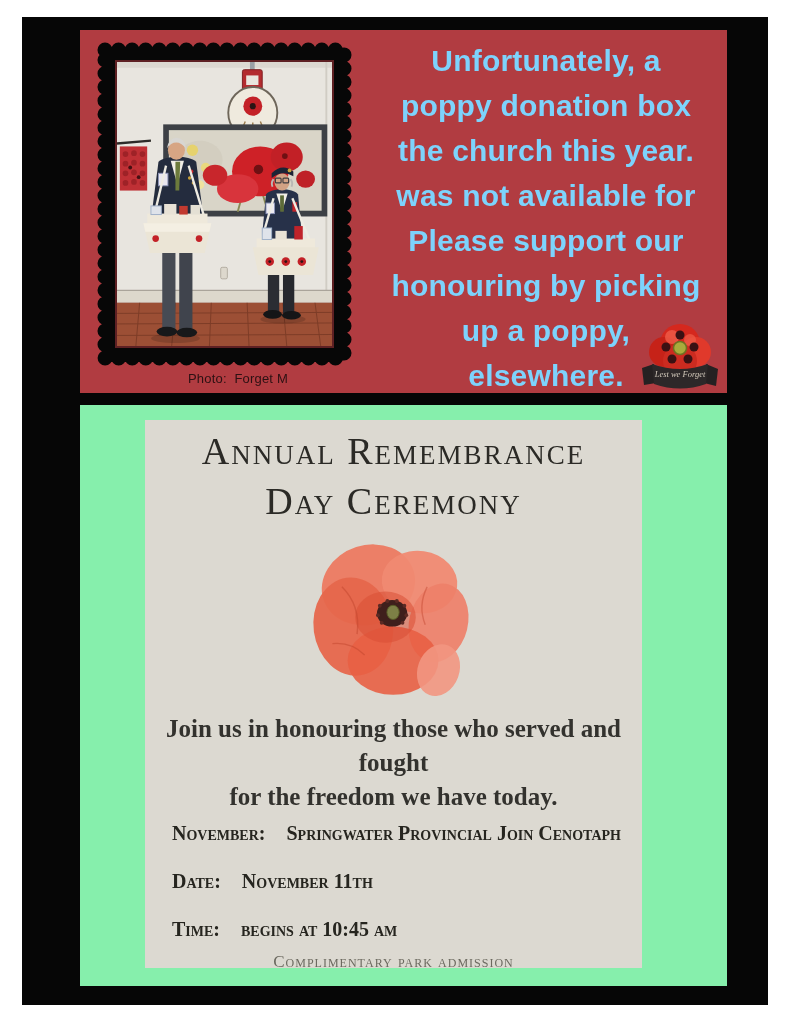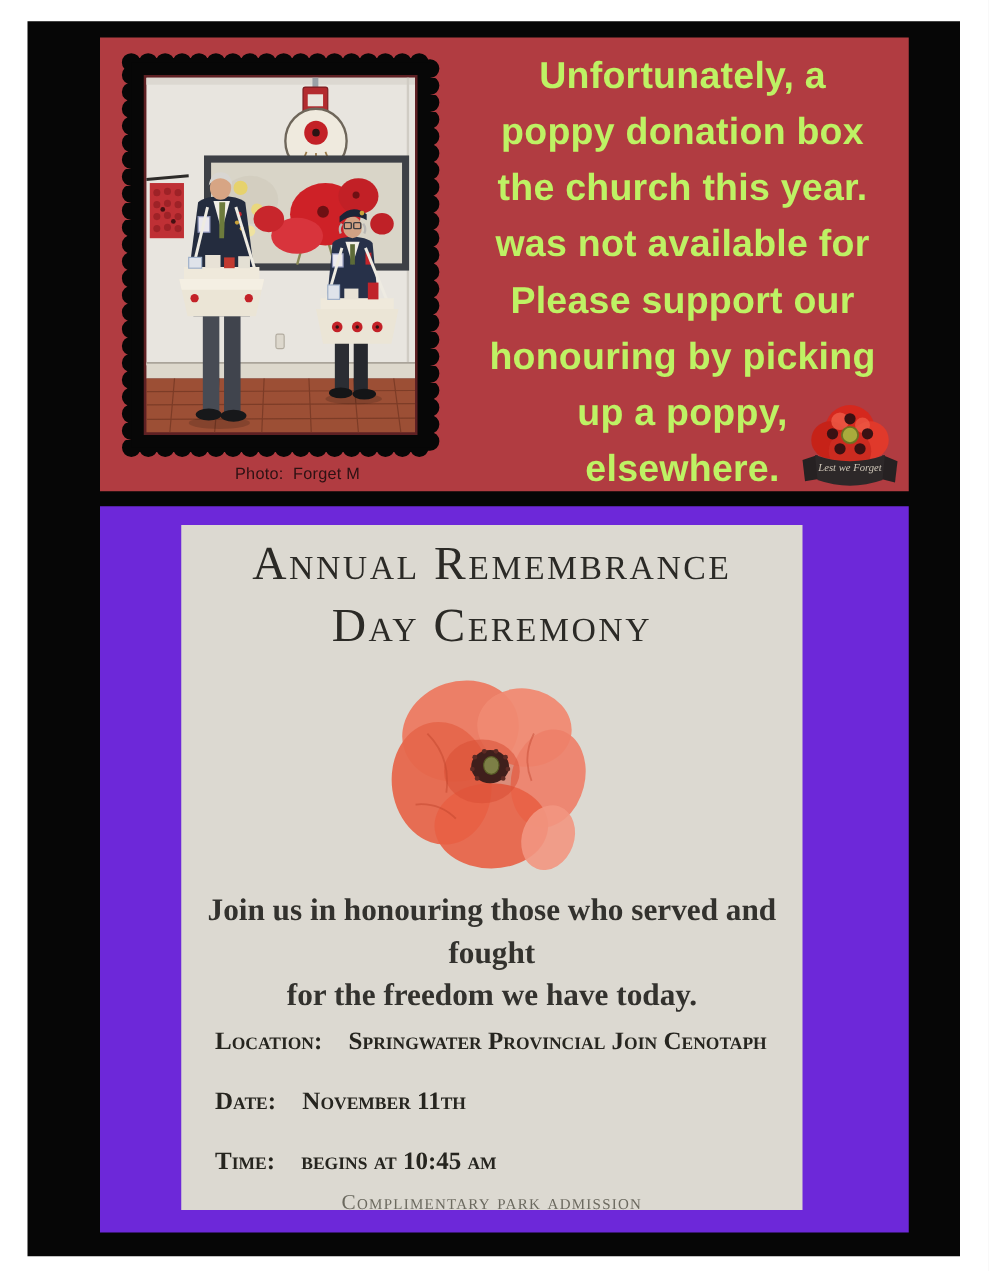--- a/index.html
+++ b/index.html
@@ -5,25 +5,25 @@
   * { margin:0; padding:0; box-sizing:border-box; }
   html,body { width:791px; height:1024px; background:#ffffff; font-family:"Liberation Sans",sans-serif; }
   .page { position:relative; width:791px; height:1024px; background:#ffffff; overflow:hidden; }
   .black-frame { position:absolute; left:22px; top:17px; width:746px; height:988px; background:#060606; }
 
   
   .top-panel { position:absolute; left:58px; top:13px; width:647px; height:363px; background:#b13c41; overflow:hidden; }
   .photo-card { position:absolute; left:13px; top:8px; }
   .photo-caption { position:absolute; left:108px; top:341px; font-size:13px; color:#2d1113; white-space:pre; letter-spacing:.2px; }
   .message { position:absolute; left:285px; top:8px; width:362px; text-align:center;
-             font-weight:700; font-size:30px; line-height:45px; color:#bef264; letter-spacing:.2px; }
+             font-weight:700; font-size:30px; line-height:45px; color:#7dd3fc; letter-spacing:.2px; }
   .poppy-badge { position:absolute; right:6px; bottom:2px; }
 
   
-  .bottom-panel { position:absolute; left:58px; top:388px; width:647px; height:581px; background:#6d28d9; overflow:hidden; }
+  .bottom-panel { position:absolute; left:58px; top:388px; width:647px; height:581px; background:#86efac; overflow:hidden; }
   .flyer { position:absolute; left:65px; top:15px; width:497px; height:548px; background:#dcd9d1;
            text-align:center; padding-top:6px; overflow:hidden; }
   .flyer-title { font-family:"Liberation Serif",serif; font-variant:small-caps; font-weight:400;
                  font-size:38px; line-height:50px; letter-spacing:2px; color:#2b2a26; }
   .flyer-poppy { display:block; margin:4px auto 0; }
   .flyer-intro { margin-top:4px; font-family:"Liberation Serif",serif; font-size:25px; line-height:34px; color:#33322e;font-weight:bold; }
   .flyer-details { margin-top:9px; text-align:left; padding-left:27px; }
   .detail-row { font-family:"Liberation Serif",serif; font-variant:small-caps; font-weight:700;
                 font-size:20px; line-height:20px; margin-bottom:28px; color:#26251f; }
   .detail-row:last-child { margin-bottom:0; }
@@ -248,21 +248,21 @@
           <ellipse cx="104" cy="87" rx="6.5" ry="7.5" fill="#7d7f46" stroke="#565a25" stroke-width="1"></ellipse>
         </svg>
 
         <div class="flyer-intro">
           <div>Join us in honouring those who served and fought</div>
           <div>for the freedom we have today.</div>
         </div>
 
         <div class="flyer-details">
           <div class="detail-row">
-            <span class="detail-label">Location:</span>
+            <span class="detail-label">November:</span>
             <span class="detail-value">Springwater Provincial Join Cenotaph</span>
           </div>
           <div class="detail-row">
             <span class="detail-label">Date:</span>
             <span class="detail-value">November 11th</span>
           </div>
           <div class="detail-row">
             <span class="detail-label">Time:</span>
             <span class="detail-value">begins at 10:45 am</span>
           </div>

